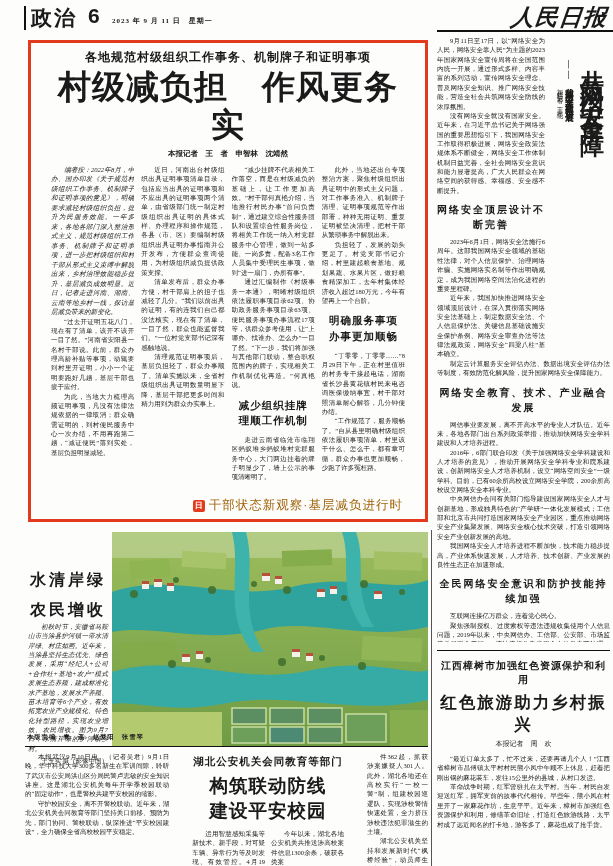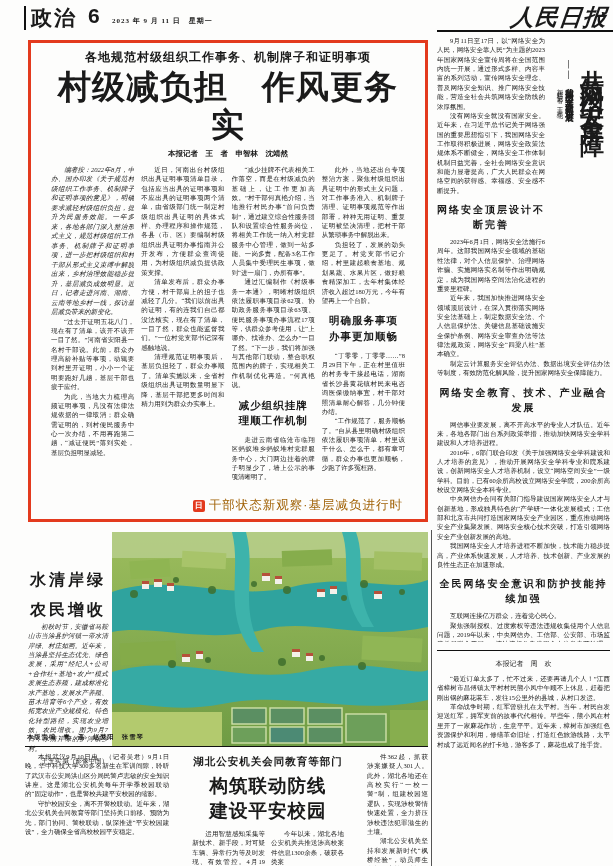--- a/index.html
+++ b/index.html
@@ -275,20 +275,22 @@
     </div>
     <div class="strip-c4">
       <div>
           <p class="bp">件362起，抓获涉案嫌疑人301人。此外，湖北各地还在高校实行“一校一警”制，组建校园巡逻队，实现涉校警情快速处置，全力挤压涉校违法犯罪滋生的土壤。</p>
           <p class="bp">湖北公安机关坚持和发展新时代“枫桥经验”，动员师生参与平安校园建设。今年以来，全省共开展高校安全宣传1300多场次。</p>
         </div>
     </div>
   </div>
 
   <div class="rt-art">
+    <div class="rt-kicker">江西樟树市加强红色资源保护和利用</div>
+    <div class="rt-headline">红色旅游助力乡村振兴</div>
     <div class="rt-byline">本报记者　周　欢</div>
     <div>
         <p class="bp">“最近订单太多了，忙不过来，还要再请几个人！”江西省樟树市昌傅镇太平村村民熊小凤中午顾不上休息，赶着把刚出锅的麻花装车，发往15公里外的县城，从村口发运。</p>
         <p class="bp">革命战争时期，红军曾驻扎在太平村。当年，村民自发迎送红军，拥军支前的故事代代相传。早些年，熊小凤在村里开了一家麻花作坊，生意平平。近年来，樟树市加强红色资源保护和利用，修缮革命旧址，打造红色旅游线路，太平村成了远近闻名的打卡地，游客多了，麻花也成了抢手货。</p>
       </div>
   </div>
 
   <div class="vdiv"></div>
 
 </div>

